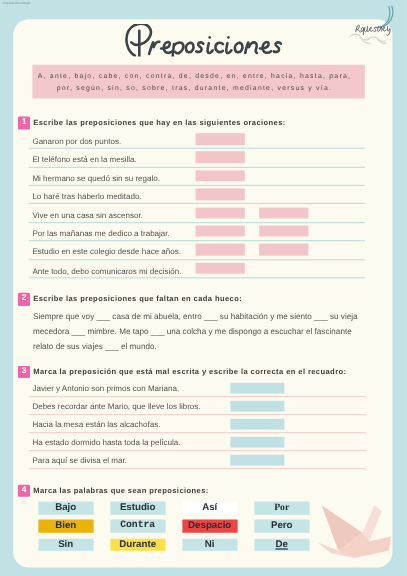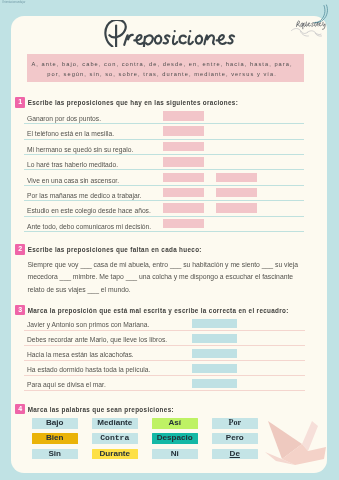--- a/index.html
+++ b/index.html
@@ -216,26 +216,26 @@
         <div class="abox" style="left: 168px; top: 0px; width: 45px; height: 9px; background: rgb(191, 225, 228);"></div>
       </div>
     </div>
 
   <div class="sec" style="top:403.6px">
     <div class="badge">4</div>
     <div class="htxt">Marca las palabras que sean preposiciones:</div>
   </div>
   <div class="wgrid" id="ex4grid" style="left:32px;top:418px">
       <div class="word" style="background: rgb(196, 228, 230);">Bajo</div>
-      <div class="word" style="background: rgb(196, 228, 230);">Mediante</div>
-      <div class="word" style="background: #bef264;">Así</div>
+      <div class="word" style="background: rgb(196, 228, 230);">Estudio</div>
+      <div class="word" style="background: #ffffff;">Así</div>
       <div class="word" style="background: rgb(196, 228, 230); font-family: Liberation Serif, serif;">Por</div>
       <div class="word" style="background: #eab308;">Bien</div>
       <div class="word" style="background: rgb(196, 228, 230); font-family: Liberation Mono, monospace;">Contra</div>
-      <div class="word" style="background: #14b8a6;">Despacio</div>
+      <div class="word" style="background: #ef4444;">Despacio</div>
       <div class="word" style="background: rgb(196, 228, 230);">Pero</div>
       <div class="word" style="background: rgb(196, 228, 230);">Sin</div>
       <div class="word" style="background: #fde047;">Durante</div>
       <div class="word" style="background: rgb(196, 228, 230);">Ni</div>
       <div class="word" style="background: rgb(196, 228, 230); text-decoration: underline;">De</div>
     </div>
 
   <div class="crane">
     <svg width="70" height="54" viewBox="0 0 70 54">
       <g>

